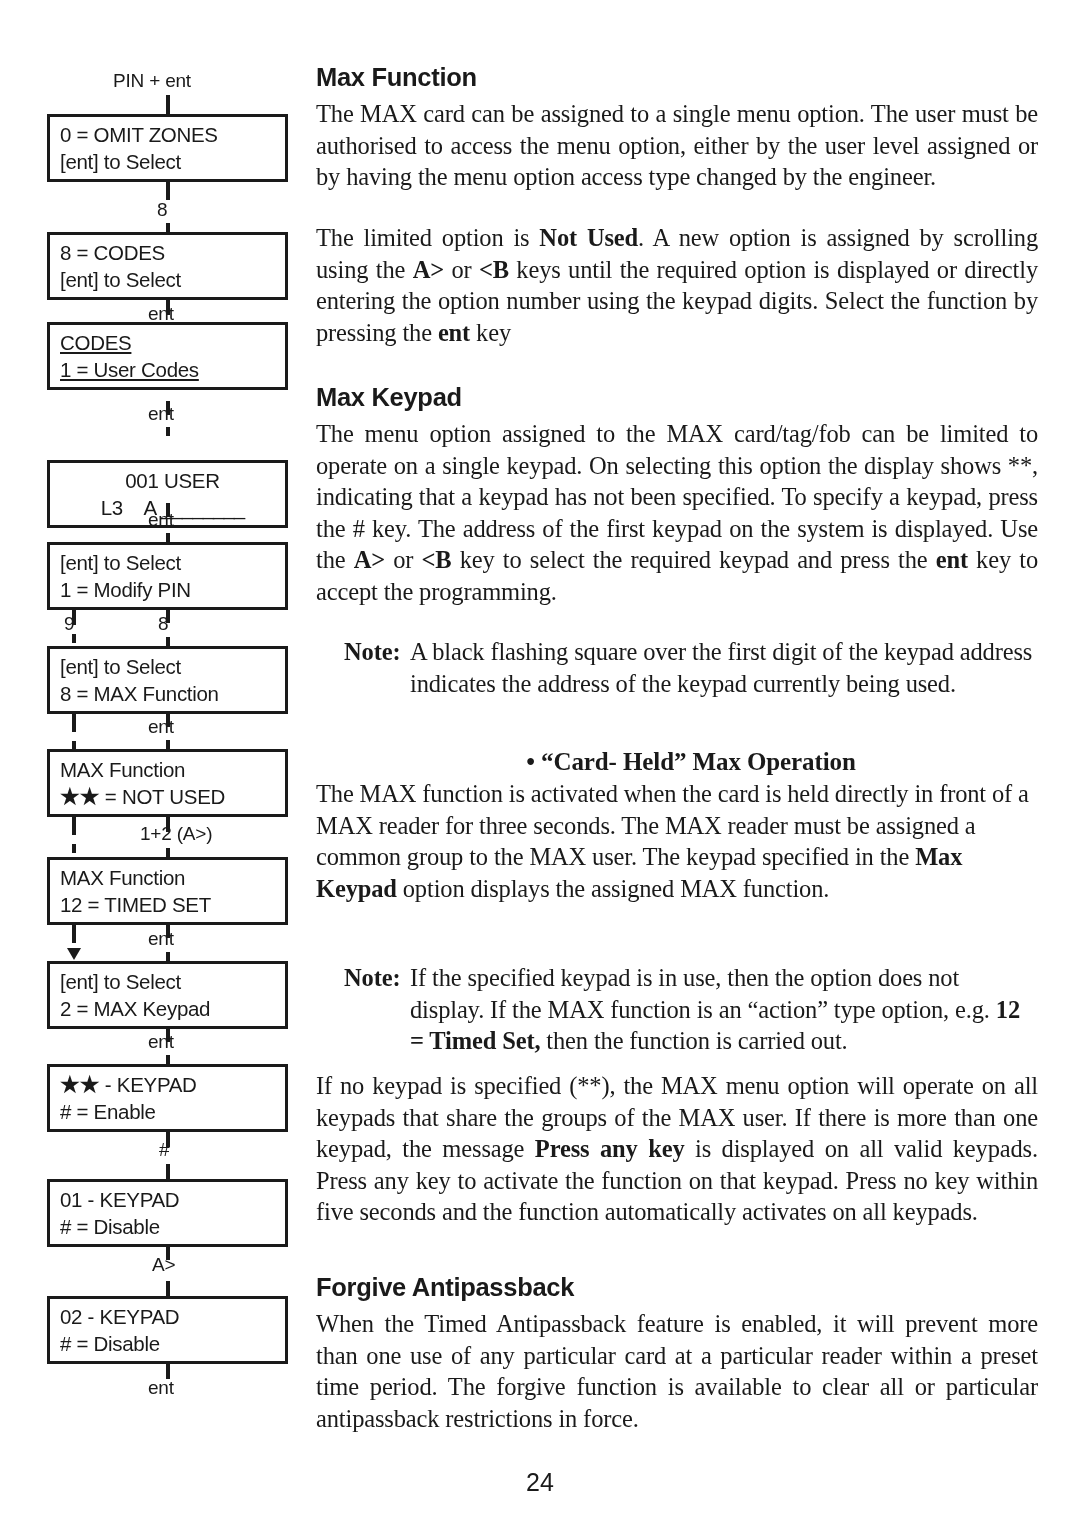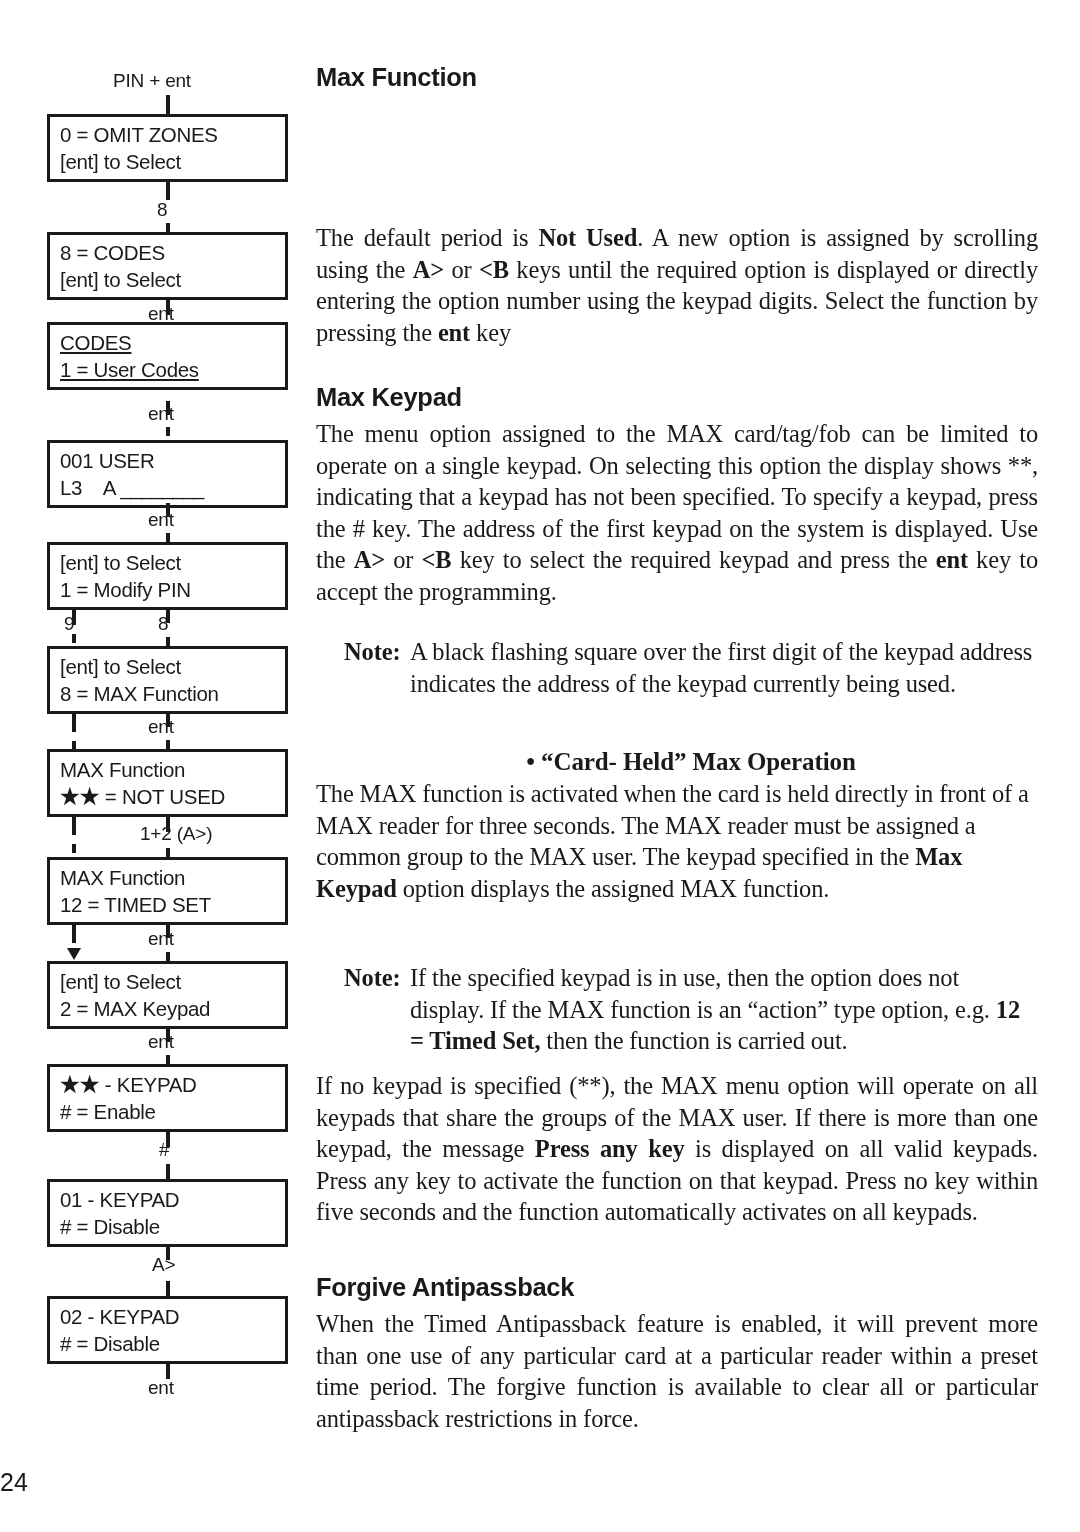--- a/index.html
+++ b/index.html
@@ -151,21 +151,21 @@
   }
 
   .blk { position: absolute; left: 0; width: 722px; }
 
   
   #pagenum {
     position: absolute;
     left: 0;
     top: 1468px;
     width: 1080px;
-    text-align: left;
+    text-align: center;
     font-family: "Liberation Sans", sans-serif;
     font-size: 25px;
     font-weight: normal;
     color: #1a1a1a;
   }
 </style>
 </head>
 <body>
 
 <div id="flowchart">
@@ -193,21 +193,21 @@
 
   <div class="fc-box" style="top:322px;text-decoration:underline;">
     <div class="ln">CODES</div>
     <div class="ln">1 = User Codes</div>
   </div>
 
   <div class="conn" style="top:401px; height:14px;"></div>
   <div class="fc-label" style="left:148px; top:403px;">ent</div>
   <div class="conn" style="top:427px; height:9px;"></div>
 
-  <div class="fc-box" style="top:440px;">
+  <div class="fc-box" style="top:460px;text-align:center;">
     <div class="ln">001 USER</div>
     <div class="ln"><span>L3    A </span><span class="uline">________</span></div>
   </div>
 
   <div class="conn" style="top:503px; height:14px;"></div>
   <div class="fc-label" style="left:148px; top:509px;">ent</div>
   <div class="conn" style="top:533px; height:9px;"></div>
 
   <div class="fc-box" style="top:542px;">
     <div class="ln">[ent] to Select</div>
@@ -292,23 +292,26 @@
   <div class="conn" style="top:1363px; height:16px;"></div>
   <div class="fc-label" style="left:148px; top:1377px;">ent</div>
 </div>
 
 <div id="textcol">
 
   <div class="blk" style="top:62px;">
     <h2 class="h-sans">Max Function</h2>
   </div>
 
+  <div class="blk" style="top:98px;">
+    <p class="para">The MAX card can be assigned to a single menu option. The user must be authorised to access the menu option, either by the user level assigned or by having the menu option access type changed by the engineer.</p>
+  </div>
 
   <div class="blk" style="top:222px;">
-    <p class="para"><span>The default period is </span><b>Not Used</b><span>.  A new option is assigned by scrolling using the </span><b>A&gt;</b><span> or </span><b>&lt;B</b><span> keys until the required option is displayed or directly entering the option number using the keypad digits. Select the function by pressing the </span><b>ent</b><span> key</span></p>
+    <p class="para"><span>The limited option is </span><b>Not Used</b><span>.  A new option is assigned by scrolling using the </span><b>A&gt;</b><span> or </span><b>&lt;B</b><span> keys until the required option is displayed or directly entering the option number using the keypad digits. Select the function by pressing the </span><b>ent</b><span> key</span></p>
   </div>
 
   <div class="blk" style="top:382px;">
     <h2 class="h-sans">Max Keypad</h2>
   </div>
 
   <div class="blk" style="top:418px;">
     <p class="para"><span>The menu option assigned to the MAX card/tag/fob can be limited to operate on a single keypad. On selecting this option the display shows **, indicating that a keypad has not been specified. To specify a keypad, press the # key. The address of the first keypad on the system is displayed. Use the </span><b>A&gt;</b><span> or </span><b>&lt;B</b><span> key to select the required keypad and press the </span><b>ent</b><span> key to accept the programming.</span></p>
   </div>
 

